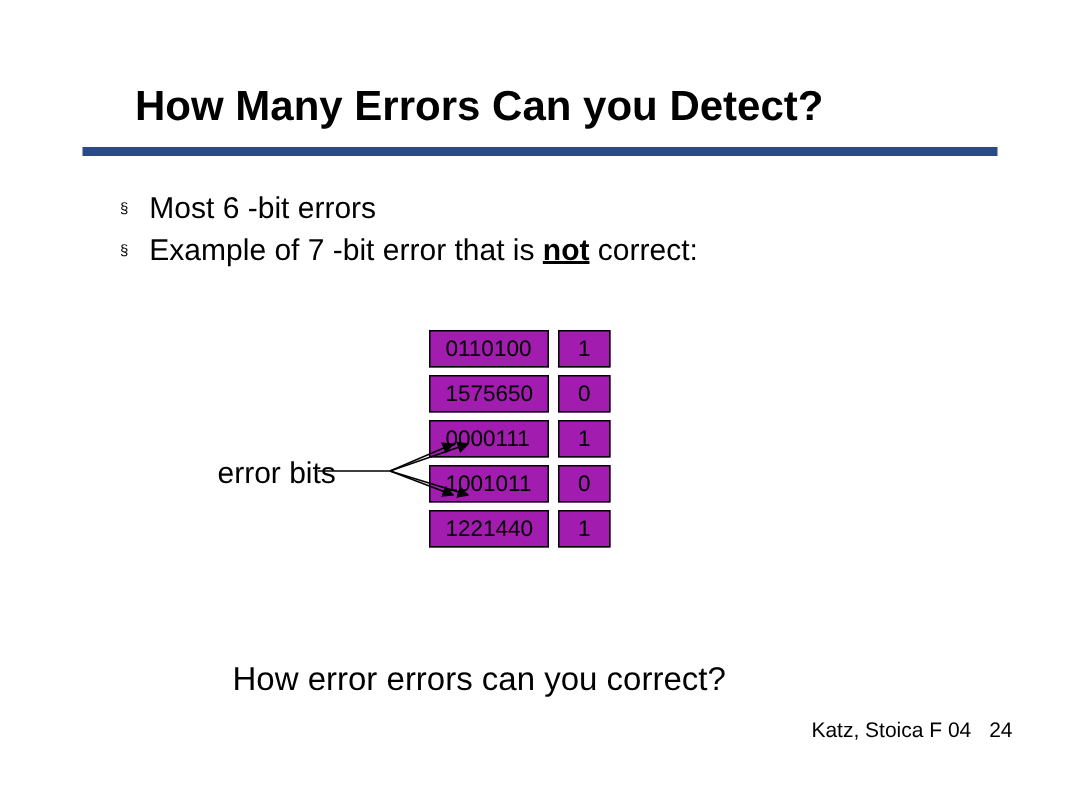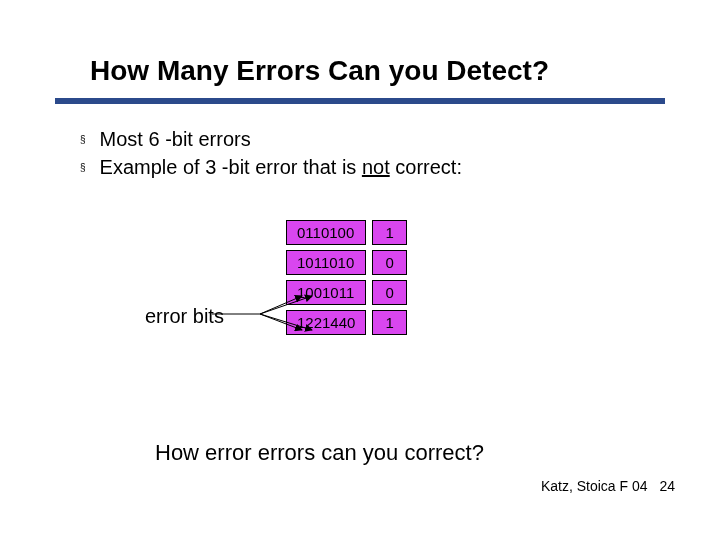--- a/index.html
+++ b/index.html
@@ -43,42 +43,42 @@
   .bullet {
     display: flex;
     align-items: baseline;
   }
   .bmark {
     font-size: 10px;
     margin-right: 14px;
     position: relative;
     top: -3px;
   }
-  .under { text-decoration: underline; }
+  .under { text-decoration: underline; font-weight: bold; }
   .errorbits-label {
     position: absolute;
     left: 145px;
     top: 305px;
     font-size: 20px;
   }
   .table-wrap {
     position: absolute;
     left: 280px;
     top: 215px;
   }
   .table-wrap table {
     border-collapse: separate;
     border-spacing: 6px 5px;
   }
   .table-wrap td {
     border: 1px solid #000;
     padding: 3px 10px;
     font-size: 15px;
     text-align: left;
-    background: #d946ef;
+    background: #a21caf;
   }
   .table-wrap td.parity {
     text-align: center;
     padding: 3px 12px;
   }
   .question {
     position: absolute;
     left: 155px;
     top: 440px;
     font-size: 22px;
@@ -108,37 +108,41 @@
   <div class="bullets">
     <div class="bullet">
       <span class="bmark">§</span>
       <span>
         <span>Most 6 -bit errors</span><span class="under"></span><span></span>
       </span>
     </div>
     <div class="bullet">
       <span class="bmark">§</span>
       <span>
-        <span>Example of 3 -bit error that is </span><span class="under">not</span><span> correct:</span>
+        <span>Example of 7 -bit error that is </span><span class="under">not</span><span> correct:</span>
       </span>
     </div>
   </div>
 
   <div class="errorbits-label">error bits</div>
 
   <div class="table-wrap">
     <table>
       <tbody>
           <tr>
         <td>0110100</td>
         <td class="parity">1</td>
       </tr>
       <tr>
-        <td>1011010</td>
+        <td>1575650</td>
         <td class="parity">0</td>
+      </tr>
+      <tr>
+        <td>0000111</td>
+        <td class="parity">1</td>
       </tr>
       <tr>
         <td>1001011</td>
         <td class="parity">0</td>
       </tr>
       <tr>
         <td>1221440</td>
         <td class="parity">1</td>
       </tr>
     </tbody>

